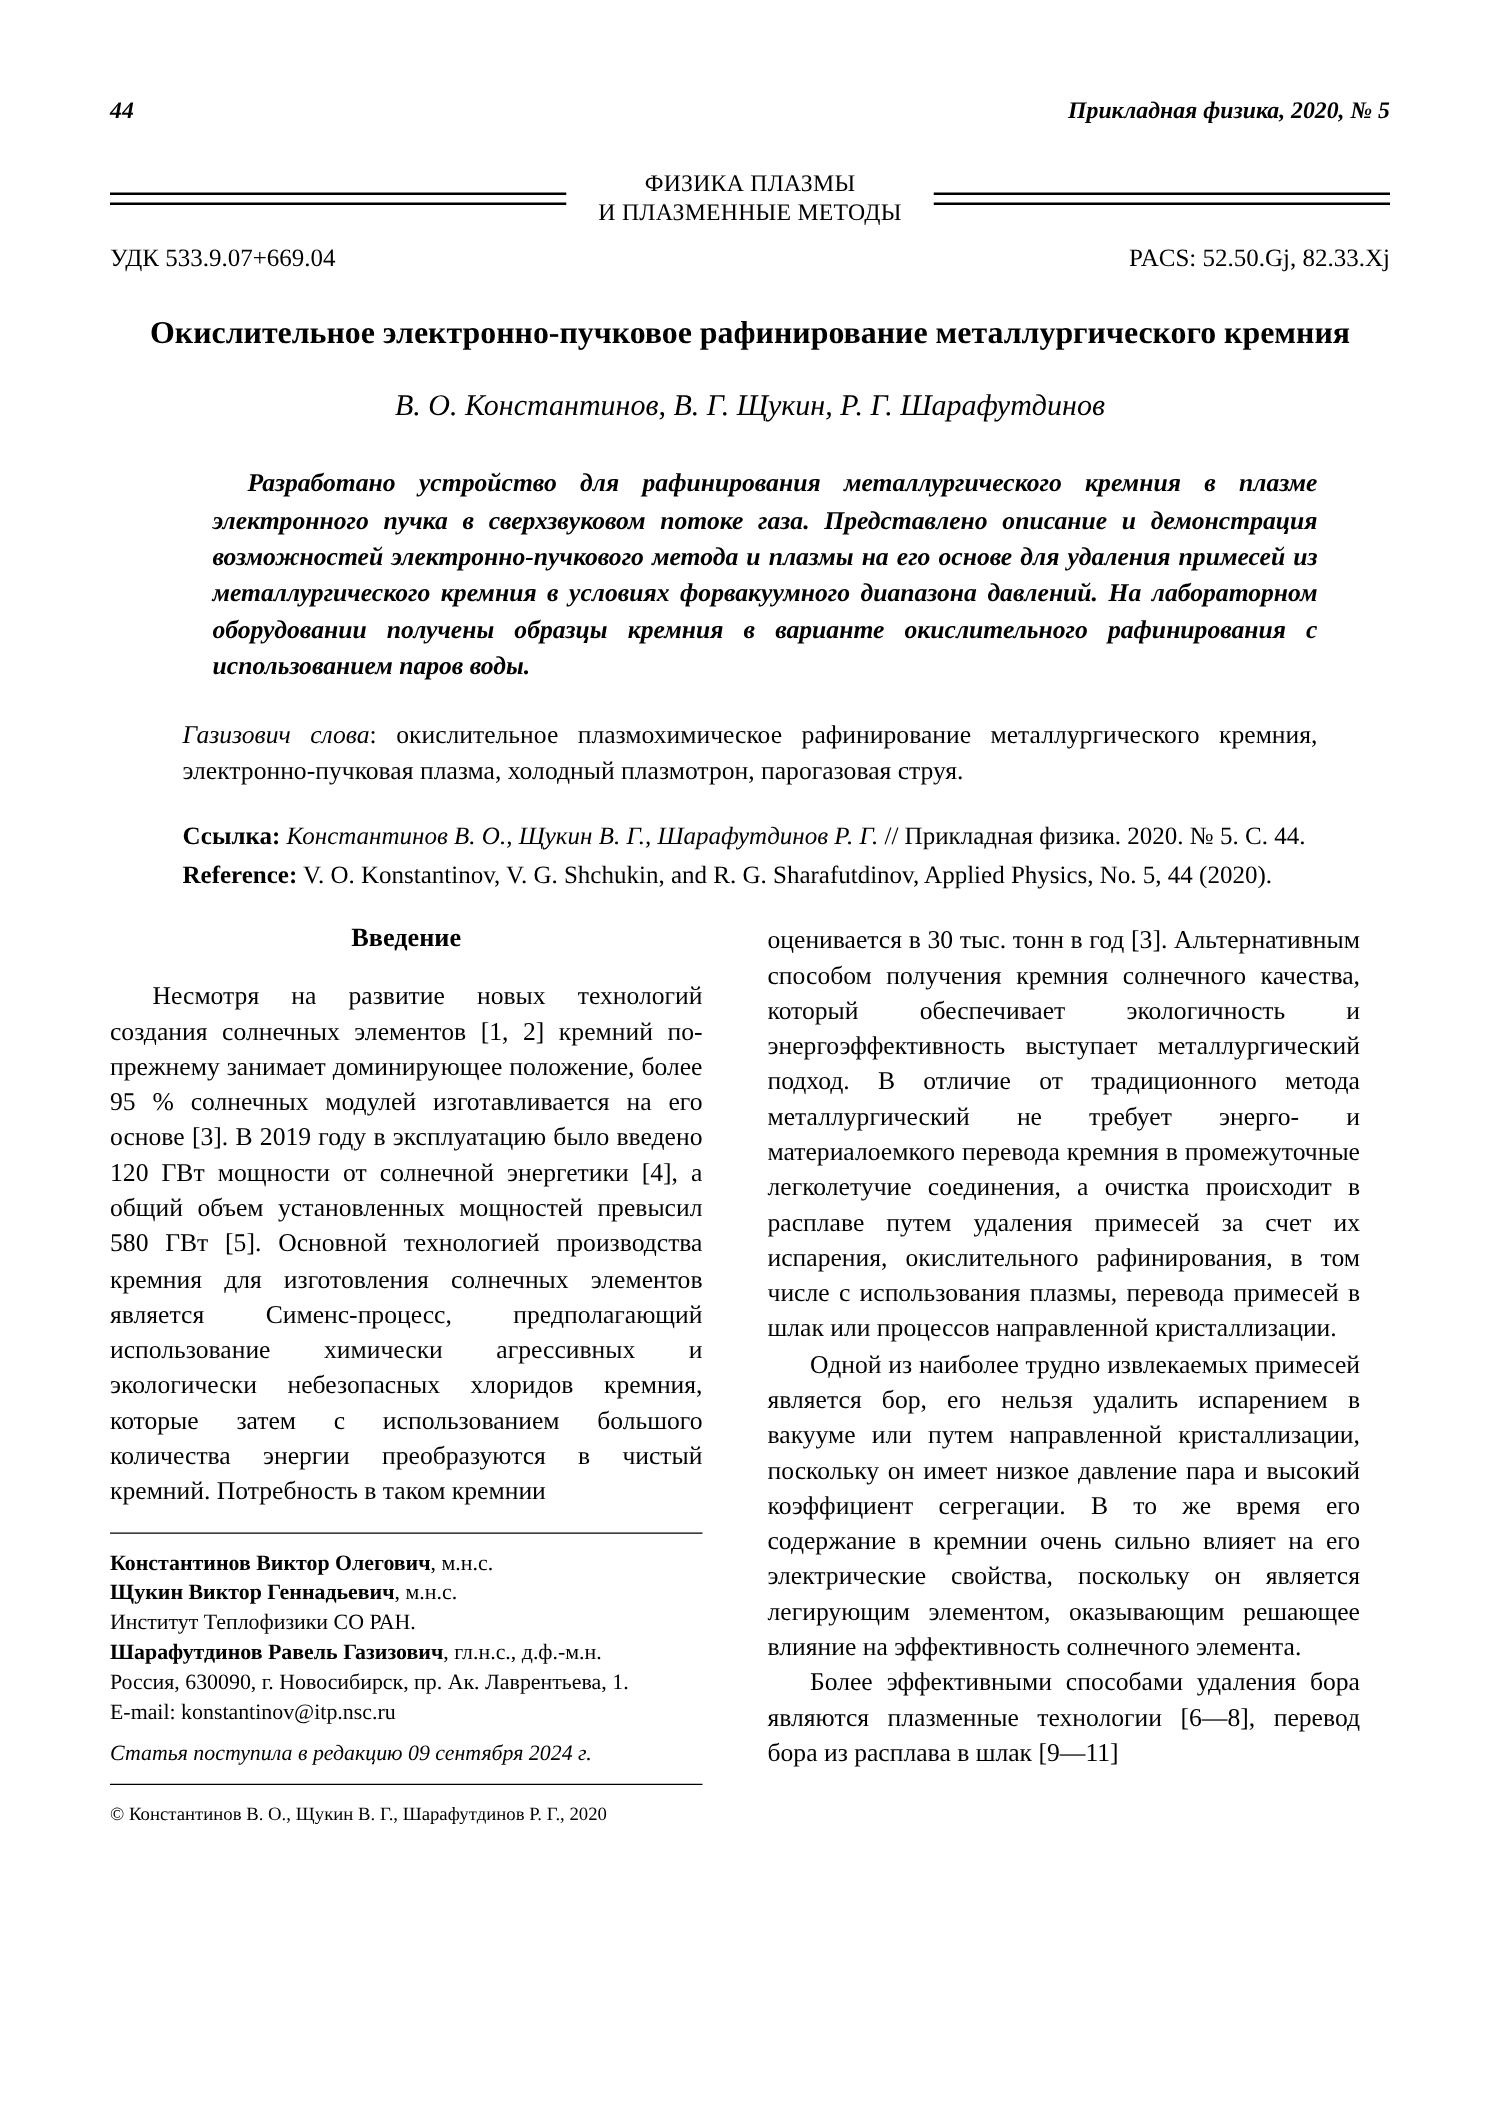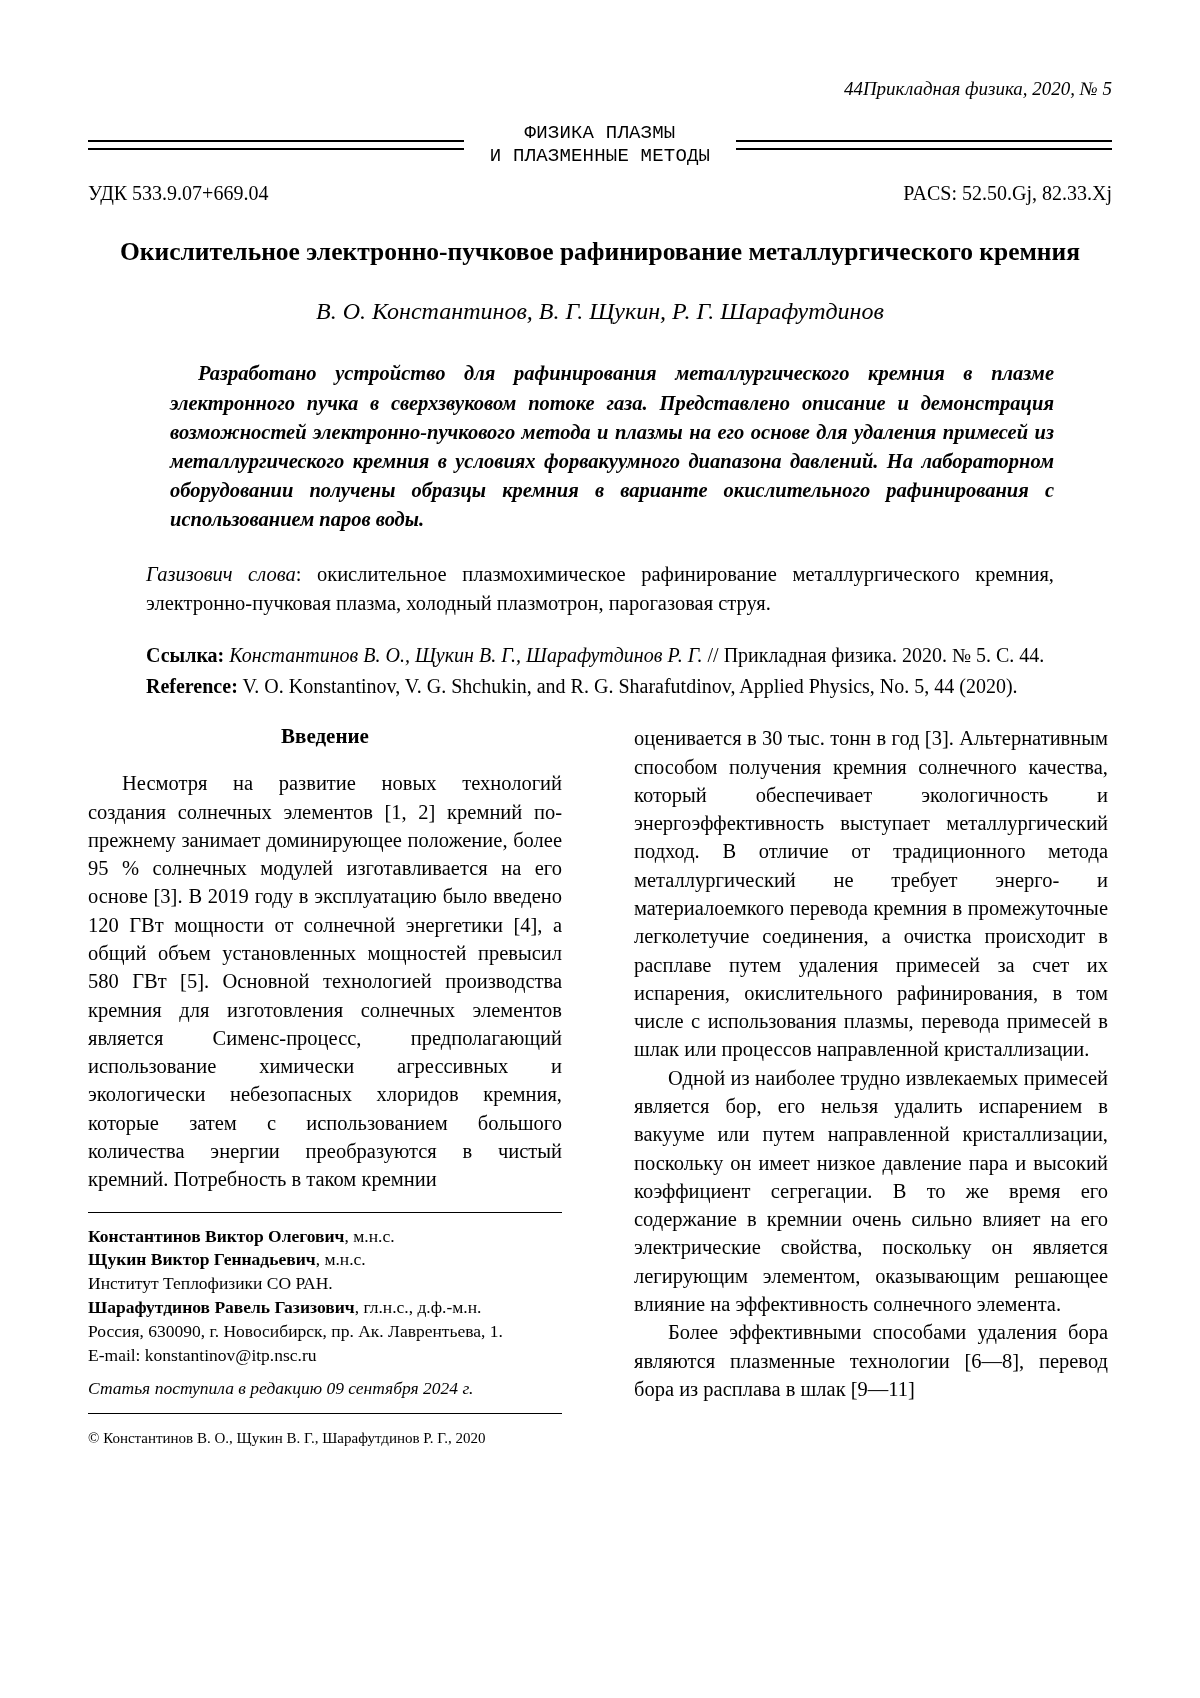--- a/index.html
+++ b/index.html
@@ -17,43 +17,43 @@
   .page {
     position: relative;
     width: 1200px;
     height: 1698px;
     box-sizing: border-box;
     padding: 78px 88px 40px 88px;
   }
   
   .runhead {
     display: flex;
-    justify-content: flex-end;
+    justify-content: space-between;
     align-items: baseline;
     font-style: italic;
     font-size: 19px;
-    margin-bottom: 22px;
+    margin-bottom: 36px;
+    font-weight: bold;
   }
   .runhead .folio {
     font-style: italic;
     font-size: 19px;
   }
   
   .banner {
     position: relative;
     text-align: center;
     margin-top: 6px;
     margin-bottom: 8px;
   }
   .banner-lines {
     display: flex;
     align-items: center;
     justify-content: flex-end;
     gap: 26px;
-    font-family: Liberation Mono, monospace;
   }
   .rule-block {
     flex: 1 1 auto;
     height: 10px;
     position: relative;
   }
   .rule-block::before,
   .rule-block::after {
     content: "";
     position: absolute;
@@ -115,21 +115,21 @@
     line-height: 1.35;
     text-align: justify;
     margin: 0 58px 4px 58px;
   }
   .citation .lbl { font-weight: bold; }
   .citation .it { font-style: italic; }
   .citation.ref { margin-bottom: 24px; }
   
   .columns {
     display: flex;
-    gap: 72px;
+    gap: 52px;
     margin-top: 18px;
   }
   .col {
     width: 474px;
     position: relative;
   }
   h2.section-head {
     font-size: 21px;
     font-weight: bold;
     text-align: center;

